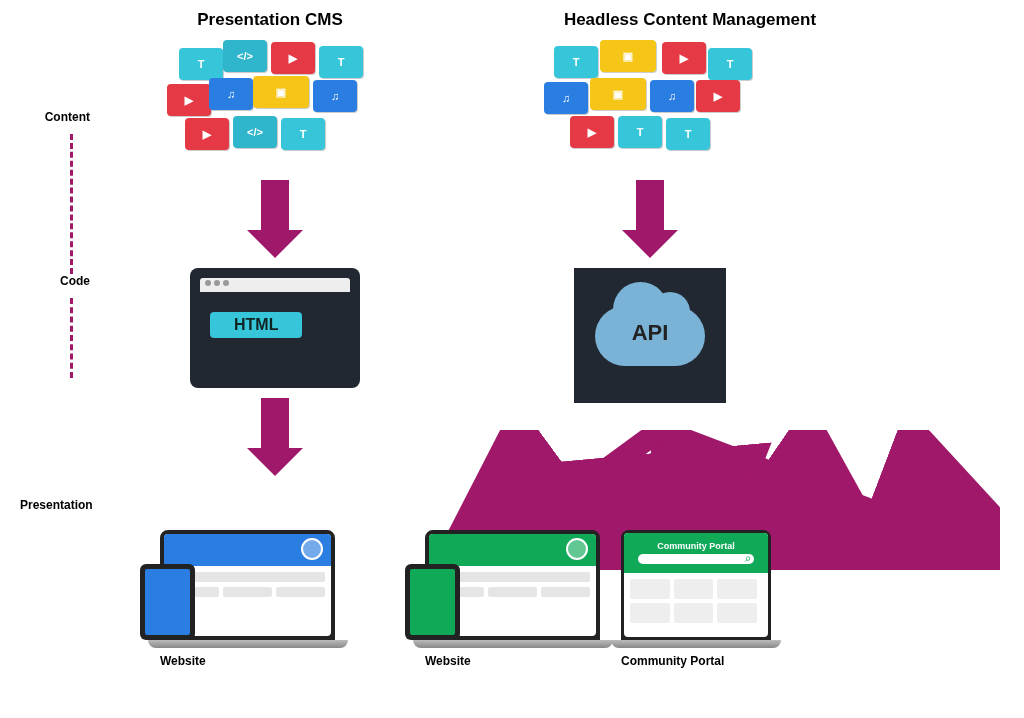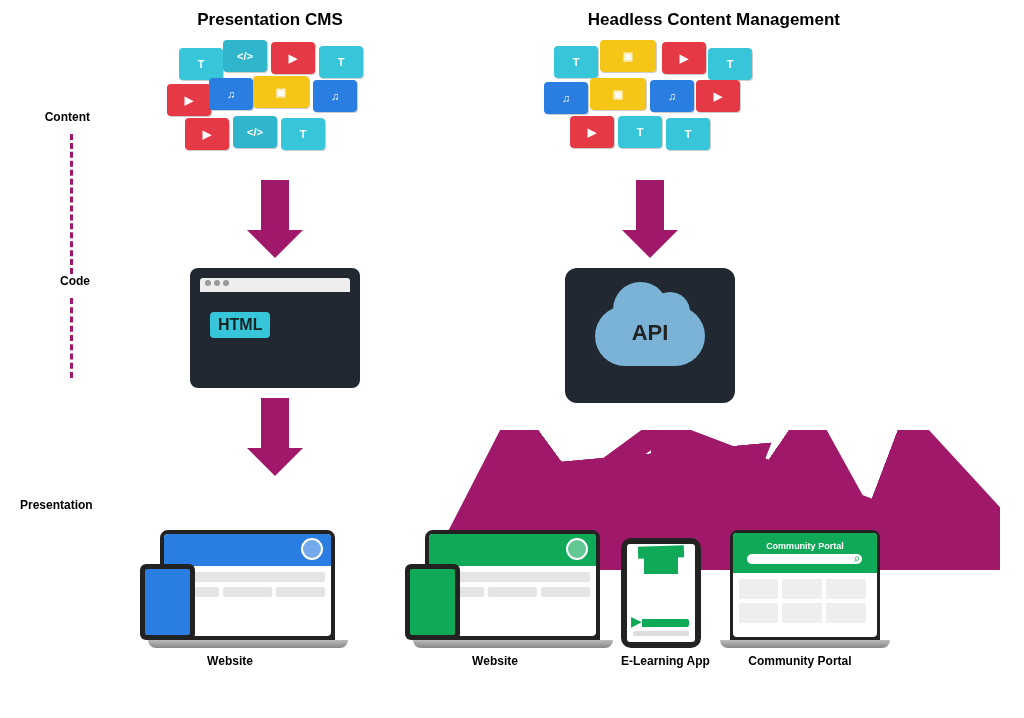--- a/index.html
+++ b/index.html
@@ -6,21 +6,21 @@
 body { background: #fff; font-family: Arial, sans-serif; width: 1024px; height: 718px; position: relative; overflow: hidden; }
 
 .diagram { position: relative; width: 100%; height: 100%; padding: 30px; }
 
 .col { position: absolute; top: 40px; }
 .col-left { left: 40px; width: 360px; }
 .col-right { left: 430px; width: 560px; }
 
 .header { position: absolute; top: 10px; font-weight: bold; font-size: 17px; text-align: center; }
 .header-left { left: 140px; width: 260px; }
-.header-right { left: 540px; width: 300px; text-align: right; }
+.header-right { left: 540px; width: 300px; }
 
 .side-labels { position: absolute; left: 20px; top: 110px; width: 70px; }
 .side-label { font-weight: bold; font-size: 12px; text-align: right; margin-bottom: 10px; }
 .vline { border-left: 3px dashed #a0186a; height: 140px; margin-left: 50px; }
 .vline-short { height: 80px; }
 
 
 .tiles { position: relative; width: 200px; height: 120px; margin: 0 auto 20px; }
 .tile { position: absolute; width: 44px; height: 32px; border-radius: 4px; display: flex; align-items: center; justify-content: center; color: #fff; font-size: 11px; font-weight: bold; box-shadow: 1px 1px 0 rgba(0,0,0,.2); }
 .t-code { background: #2fb5cc; }
@@ -28,35 +28,35 @@
 .t-img  { background: #f5c518; }
 .t-vid  { background: #e63946; }
 .t-music{ background: #2a7de1; }
 .arrow-shaft { width: 28px; height: 50px; background: #a0186a; margin: 0 auto; }
 .arrow-head { width: 0; height: 0; border-left: 28px solid transparent; border-right: 28px solid transparent; border-top: 28px solid #a0186a; margin: 0 auto; }
 
 
 .browser { width: 170px; height: 120px; background: #212832; border-radius: 8px; margin: 10px auto; padding: 10px; }
 .browser-bar { width: 100%; height: 14px; background: #eee; border-radius: 3px 3px 0 0; display: flex; gap: 3px; padding: 2px 5px; }
 .browser-dot { width: 6px; height: 6px; border-radius: 50%; background: #999; }
-.html-badge { display: inline-block; background: #37c6d9; color: #122; font-weight: bold; font-size: 16px; padding: 4px 8px; border-radius: 4px; margin-top: 20px; margin-left: 10px; }
-
-
-.api-box { width: 170px; height: 135px; background: #212832; border-radius: 12px; margin: 10px auto; display: flex; align-items: center; justify-content: center; }
+.html-badge { display: inline-block; background: #37c6d9; color: #122; font-weight: bold; font-size: 16px; padding: 4px 24px; border-radius: 4px; margin-top: 20px; margin-left: 10px; }
+
+
+.api-box { width: 152px; height: 135px; background: #212832; border-radius: 0; margin: 10px auto; display: flex; align-items: center; justify-content: center; }
 .cloud { position: relative; width: 110px; height: 60px; background: #7bb3d6; border-radius: 40px; }
 .cloud::before { content: ''; position: absolute; width: 55px; height: 55px; border-radius: 50%; background: #7bb3d6; top: -24px; left: 18px; }
 .cloud::after { content: ''; position: absolute; width: 40px; height: 40px; border-radius: 50%; background: #7bb3d6; top: -14px; left: 55px; }
 .cloud-label { position: absolute; width: 100%; text-align: center; top: 14px; font-size: 22px; font-weight: bold; color: #222; z-index: 2; }
 
 
 .devices { position: absolute; bottom: 50px; display: flex; gap: 20px; align-items: flex-end; }
 .devices-left { left: 160px; }
 .devices-right { left: 425px; }
 
-.device { text-align: center; }
+.device { text-align: left; }
 .device-label { font-size: 12px; font-weight: bold; margin-top: 6px; max-width: 140px; line-height: 1.2; }
 
 
 .laptop { width: 175px; height: 110px; background: #222; border-radius: 8px 8px 0 0; border: 4px solid #222; position: relative; }
 .laptop-screen { width: 100%; height: 100%; background: #fff; border-radius: 4px; overflow: hidden; }
 .screen-header { height: 32px; background: #2a7de1; position: relative; }
 .screen-header.green { background: #0fa958; }
 .globe { position: absolute; right: 8px; top: 4px; width: 22px; height: 22px; border-radius: 50%; background: rgba(255,255,255,.35); border: 2px solid #fff; }
 .screen-body { padding: 6px; }
 .screen-row { height: 10px; background: #e5e5e5; border-radius: 2px; margin-bottom: 5px; }
@@ -227,32 +227,20 @@
             </div>
         </div>
         <div class="tablet-overlay">
             <div class="tablet-screen green"></div>
           </div>
       </div>
       <div class="laptop-base"></div>
       <div class="device-label">Website</div>
     </div>
 
-    <div class="device">
-      <div class="elearn">
-        <div class="elearn-screen">
-          <div class="gradcap"></div>
-          <div style="width:100%">
-            <div class="playbar"></div>
-            <div style="height:5px;background:#ddd;border-radius:2px;margin-top:4px"></div>
-          </div>
-        </div>
-      </div>
-      <div class="device-label">E-Learning App</div>
-    </div>
 
     <div class="device">
       <div class="portal">
         <div class="portal-screen">
           <div class="portal-hero">
             <div class="portal-title">Community Portal</div>
             <div class="portal-search"></div>
           </div>
           <div class="portal-body">
             <div class="portal-card"></div>

